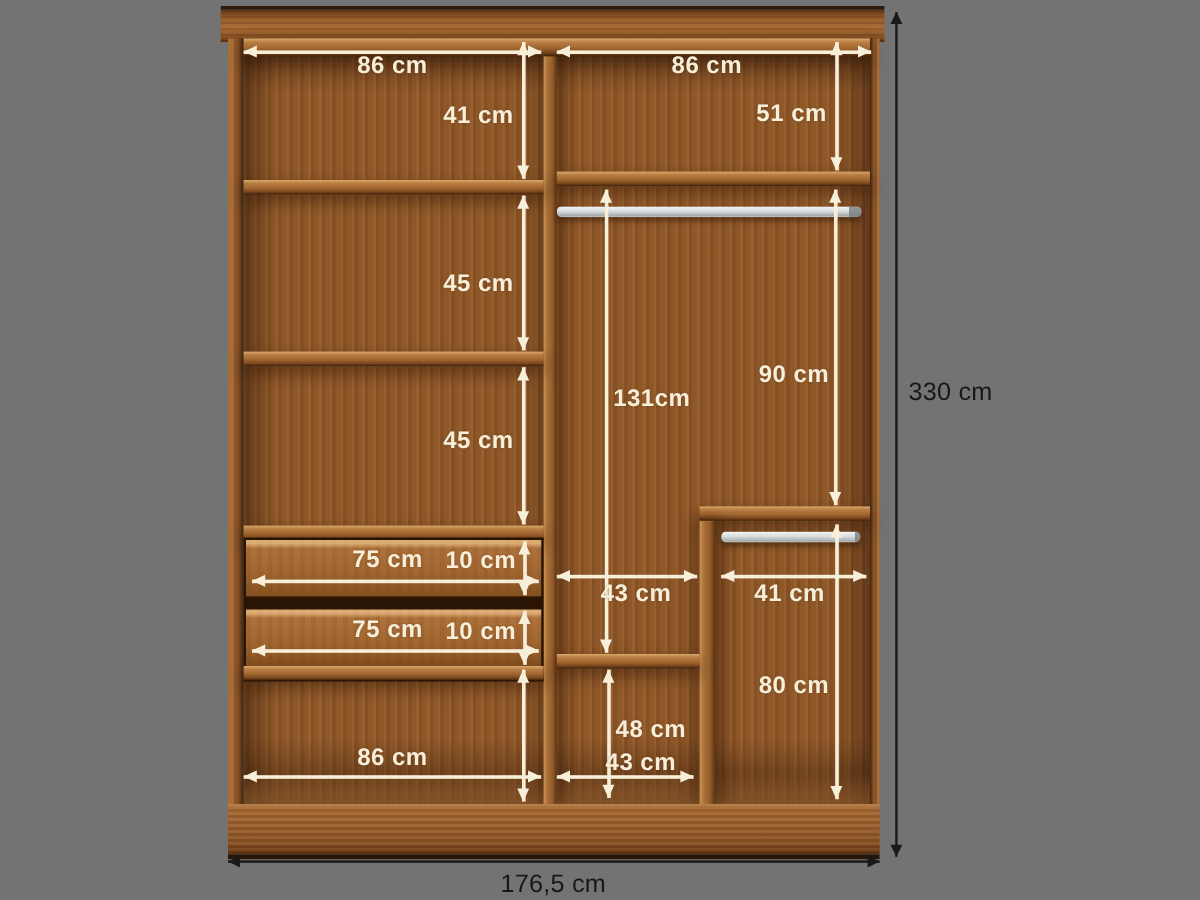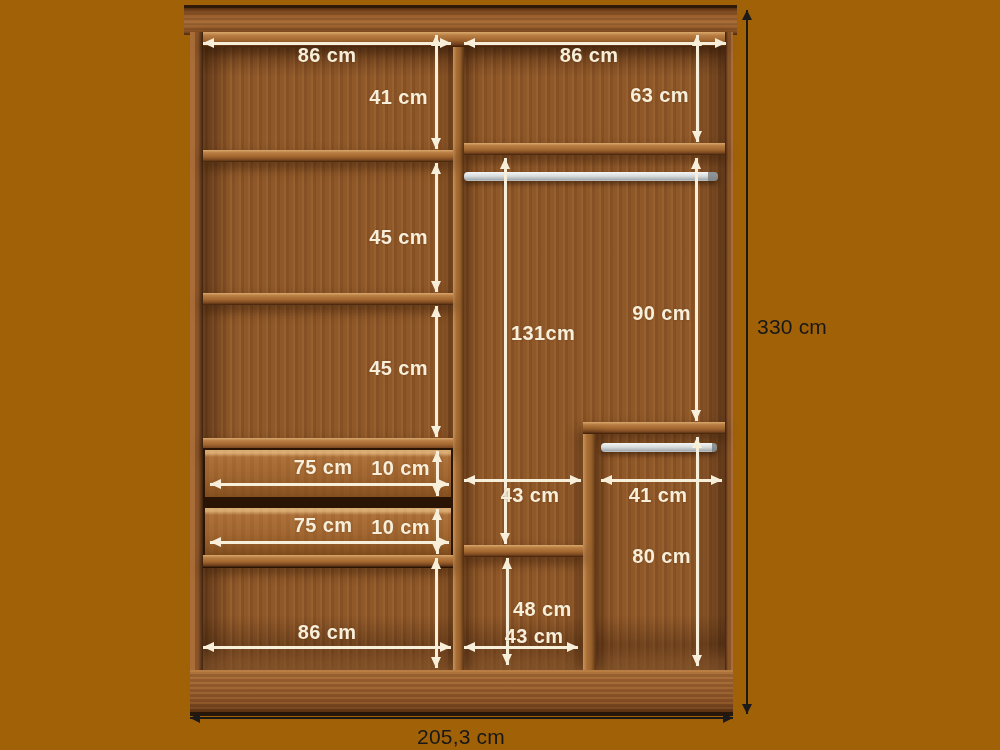--- a/index.html
+++ b/index.html
@@ -1,16 +1,16 @@
 <!DOCTYPE html>
 <html><head>
 <meta charset="utf-8">
 <style>
   html,body{margin:0;padding:0;background:#ffffff;}
-  .stage{position:relative;width:1000px;height:750px;background:#a16207;overflow:hidden;
+  .stage{position:relative;width:1000px;height:750px;background:#737373;overflow:hidden;
          font-family:"Liberation Sans",sans-serif;}
   .abs{position:absolute;}
 
   
   .crown{left:184px;top:5px;width:553px;height:27px;border-top:3px solid #2f1a0a;
     background:
       repeating-linear-gradient(180deg, rgba(70,35,10,.20) 0 2px, rgba(0,0,0,0) 2px 5px),
       linear-gradient(180deg,#5d3413 0,#965d2b 25%,#a96e38 55%,#8a5224 85%,#56300f 100%);}
   .interior{left:203px;top:32px;width:522px;height:638px;
     background:
@@ -128,29 +128,29 @@
   <div class="dw h" style="left:203px;top:646px;width:248px"></div>
 
   <div class="dk v" style="left:746px;top:10px;height:704px"></div>
   <div class="dk h" style="left:190px;top:717px;width:543px"></div>
 
   <span class="lbl c" style="left:327px;top:55px">86 cm</span>
   <span class="lbl c" style="left:589px;top:55px">86 cm</span>
   <span class="lbl ra" style="left:428px;top:97px">41 cm</span>
   <span class="lbl ra" style="left:428px;top:237px">45 cm</span>
   <span class="lbl ra" style="left:428px;top:368px">45 cm</span>
-  <span class="lbl ra" style="left:689px;top:95px">63 cm</span>
+  <span class="lbl ra" style="left:689px;top:95px">51 cm</span>
   <span class="lbl ra" style="left:691px;top:313px">90 cm</span>
   <span class="lbl la" style="left:511px;top:333px">131cm</span>
   <span class="lbl c" style="left:323px;top:467px">75 cm</span>
   <span class="lbl ra" style="left:430px;top:468px">10 cm</span>
   <span class="lbl c" style="left:323px;top:525px">75 cm</span>
   <span class="lbl ra" style="left:430px;top:527px">10 cm</span>
   <span class="lbl c" style="left:530px;top:495px">43 cm</span>
   <span class="lbl c" style="left:658px;top:495px">41 cm</span>
-  <span class="lbl ra" style="left:691px;top:556px">80 cm</span>
+  <span class="lbl ra" style="left:691px;top:572px">80 cm</span>
   <span class="lbl la" style="left:513px;top:609px">48 cm</span>
   <span class="lbl c" style="left:534px;top:636px">43 cm</span>
   <span class="lbl c" style="left:327px;top:632px">86 cm</span>
   <span class="lblk la" style="left:757px;top:327px">330 cm</span>
-  <span class="lblk c" style="left:461px;top:737px">205,3 cm</span>
+  <span class="lblk c" style="left:461px;top:737px">176,5 cm</span>
 
 </div>
 
 </body></html>

